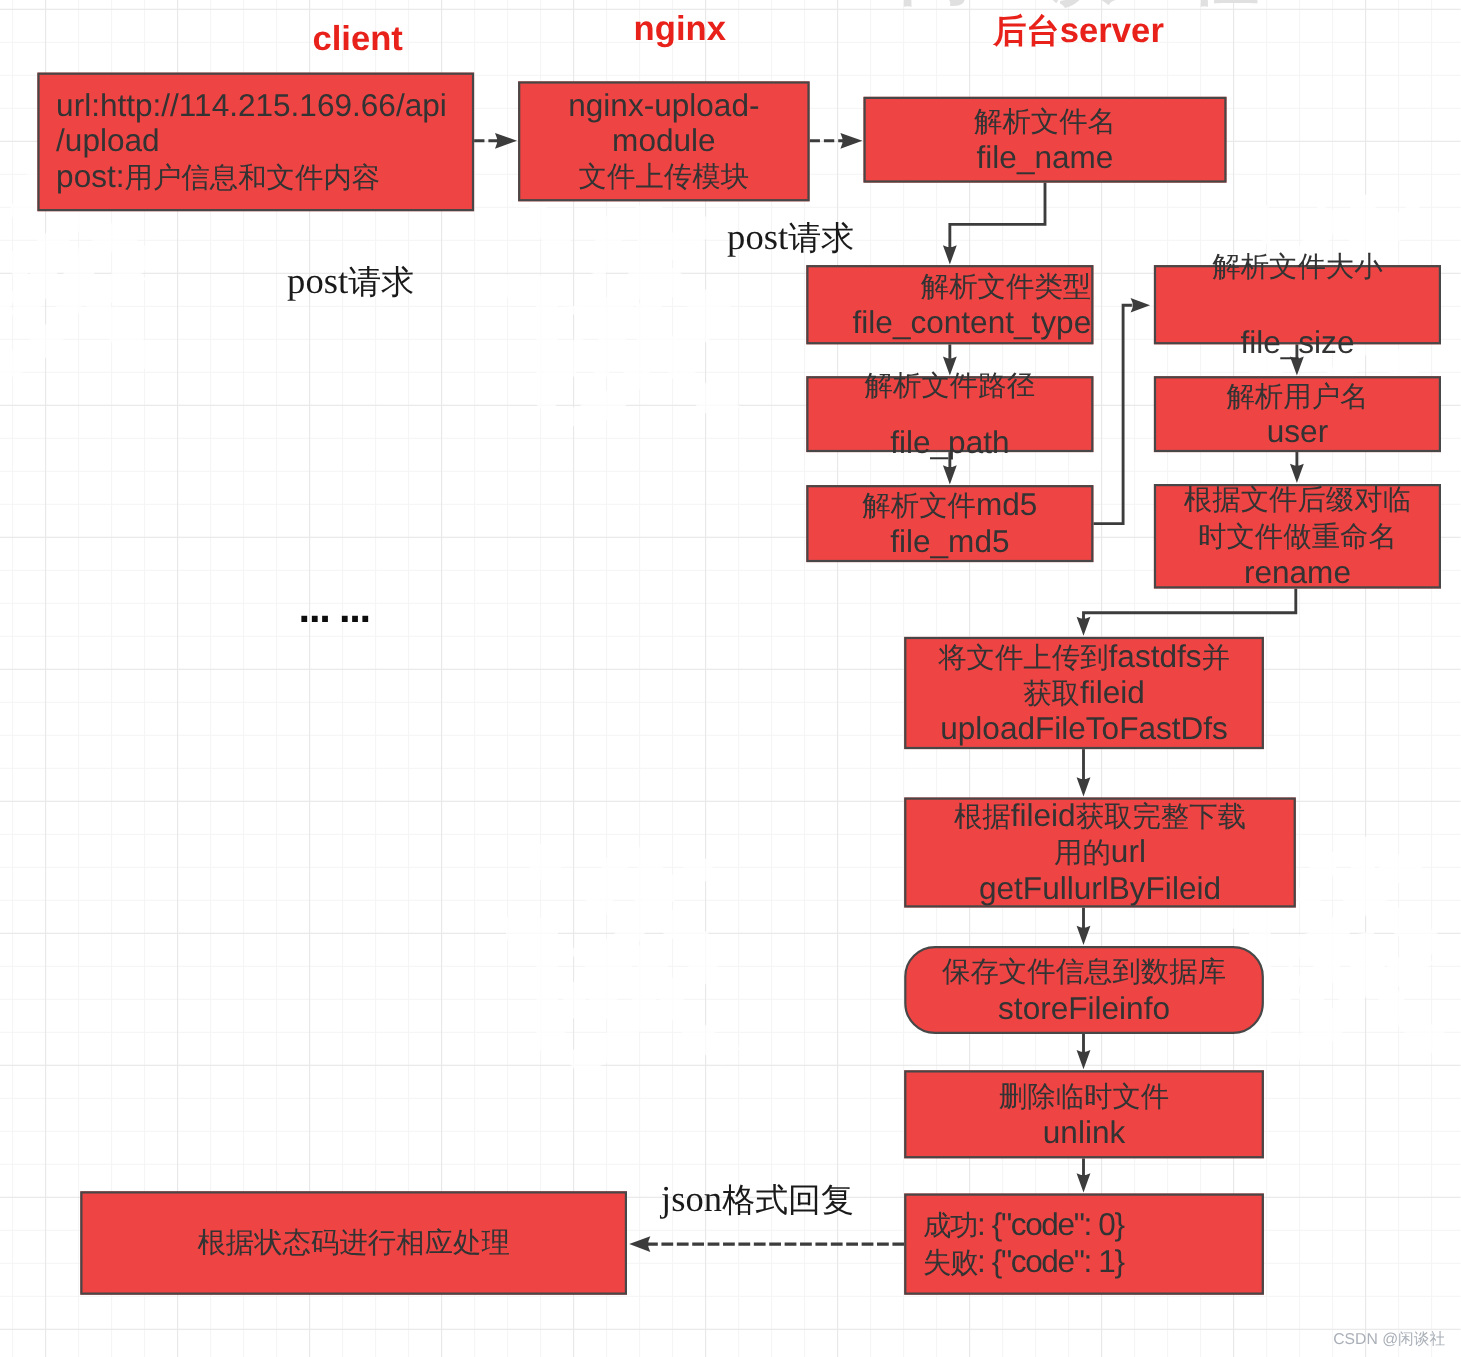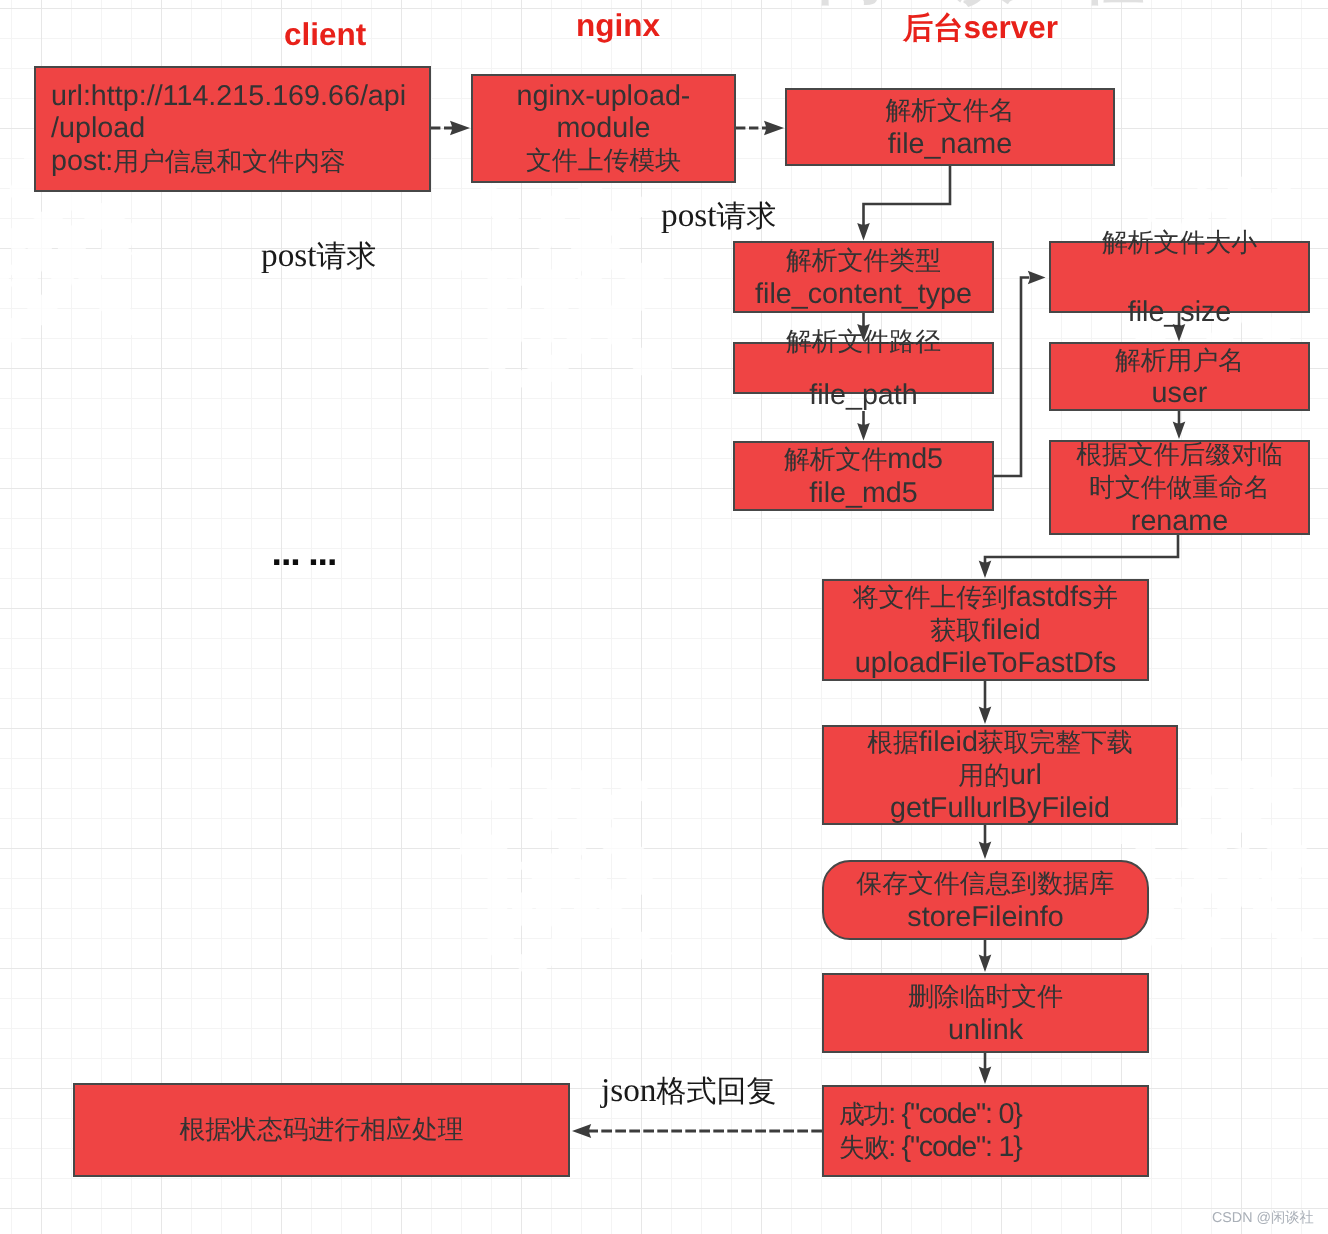--- a/index.html
+++ b/index.html
@@ -120,26 +120,26 @@
     <span>nginx-upload-</span>
     <span>module</span>
     <span><i class="cjk">文件上传模块</i></span>
   </div>
 
   <div class="node" style="left:785px;top:88px;width:330px;height:78px;">
     <span><i class="cjk">解析文件名</i></span>
     <span>file_name</span>
   </div>
 
-  <div class="node" style="left:733px;top:241px;width:261px;height:72px;">
+  <div class="node" style="left:733px;top:241px;width:261px;height:72px;align-items:flex-end;">
     <span><i class="cjk">解析文件类型</i></span>
     <span>file_content_type</span>
   </div>
 
-  <div class="node" style="left:733px;top:342px;width:261px;height:52px;gap:20px;">
+  <div class="node" style="left:733px;top:342px;width:261px;height:69px;gap:20px;">
     <span><i class="cjk">解析文件路径</i></span>
     <span>file_path</span>
   </div>
 
   <div class="node" style="left:733px;top:441px;width:261px;height:70px;">
     <span><i class="cjk">解析文件</i>md5</span>
     <span>file_md5</span>
   </div>
 
   <div class="node" style="left:1049px;top:241px;width:261px;height:72px;gap:36px;">

